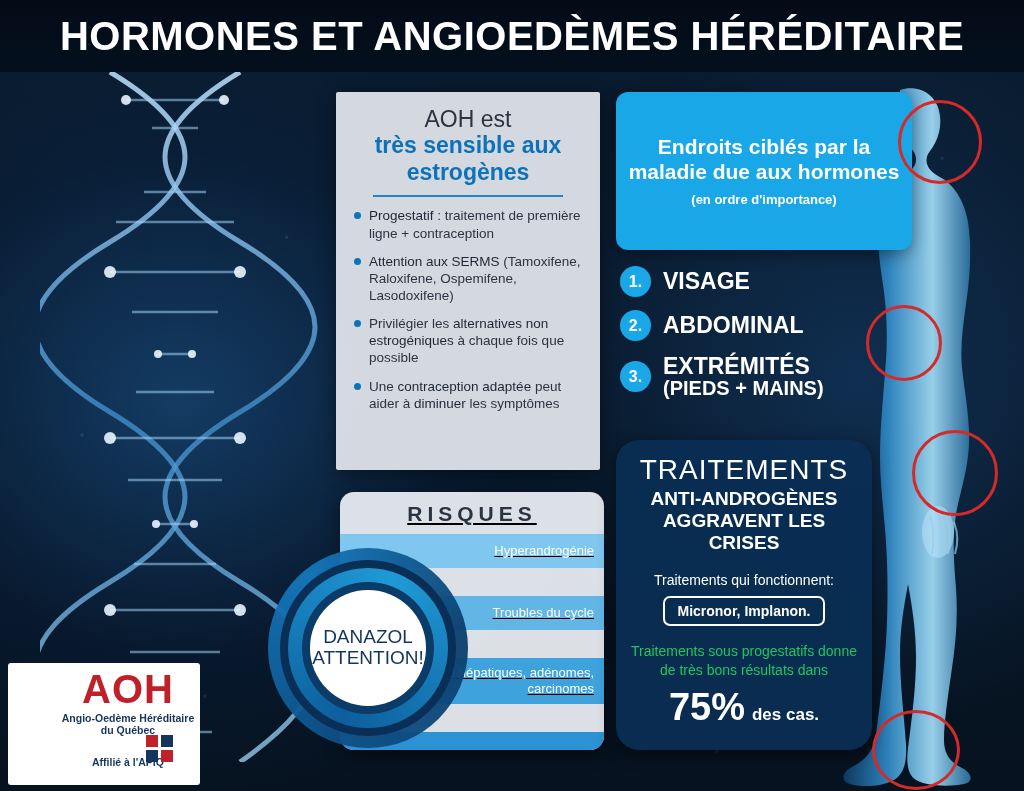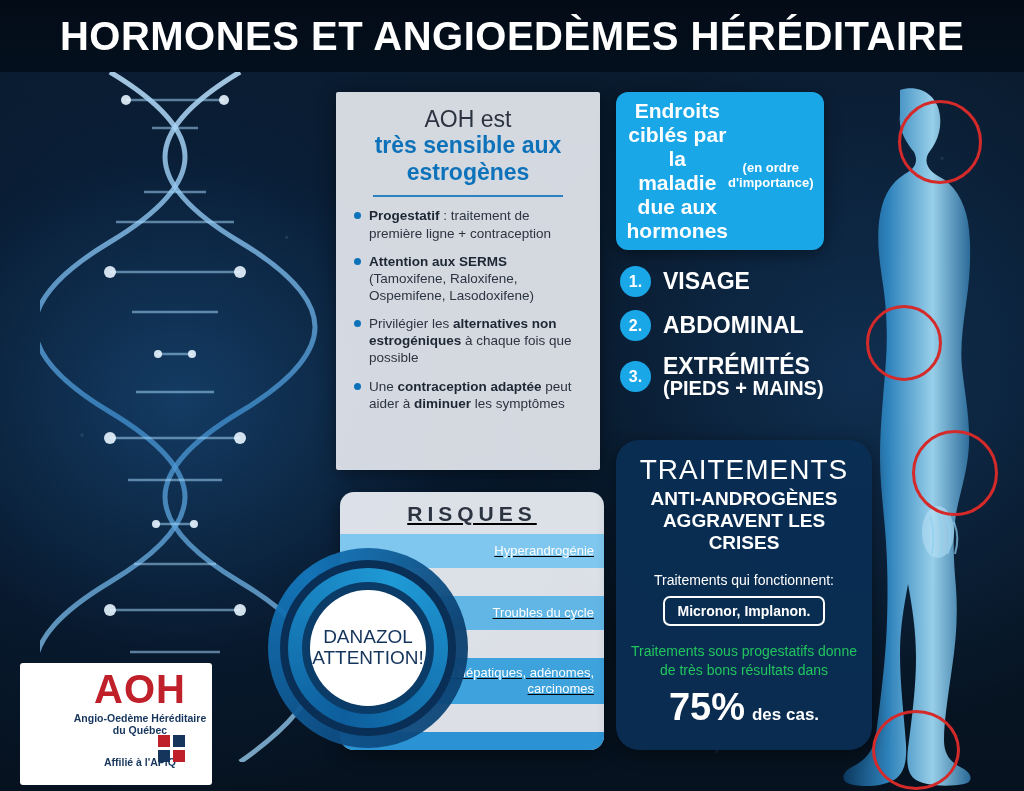--- a/index.html
+++ b/index.html
@@ -37,25 +37,25 @@
     box-shadow:0 4px 18px rgba(0,0,0,.45);padding:14px 16px 0 16px;box-sizing:border-box;}
   .card-estro .t1{color:#2b3440;font-size:23px;text-align:center;line-height:1.15;}
   .card-estro .t2{color:#0d72b9;font-size:23px;font-weight:bold;text-align:center;}
   .card-estro .t3{color:#0d72b9;font-size:23px;font-weight:bold;text-align:center;}
   .rule{height:2px;background:#0d72b9;width:190px;margin:9px auto 10px auto;opacity:.85;}
   ul.bullets{list-style:none;margin:0;padding:0;}
   ul.bullets li{position:relative;padding-left:17px;margin-bottom:11px;
     color:#2b3440;font-size:13.5px;line-height:1.27;}
   ul.bullets li:before{content:"";position:absolute;left:2px;top:5px;width:7px;height:7px;
     background:#0d72b9;border-radius:50%;}
-  .b{font-weight:bold;color:#1d2733;}
-  
-  .card-endroits{position:absolute;left:616px;top:92px;width:208px;height:158px;
+  .b{font-weight:normal;color:#1d2733;}
+  
+  .card-endroits{position:absolute;left:616px;top:92px;width:296px;height:158px;
     background:#1aa7e8;border-radius:12px;z-index:4;box-shadow:0 4px 16px rgba(0,0,0,.4);
-    display:flex;flex-direction:row;align-items:center;justify-content:center;
+    display:flex;flex-direction:column;align-items:center;justify-content:center;
     text-align:center;padding:6px 12px;box-sizing:border-box;}
   .card-endroits .ttl{color:#ffffff;font-size:21px;font-weight:bold;line-height:1.15;}
   .card-endroits .sub{color:#ffffff;font-size:13px;font-weight:bold;margin-top:8px;}
   .ranklist{position:absolute;left:620px;top:266px;width:260px;z-index:4;}
   .rankrow{display:flex;align-items:center;margin-bottom:13px;}
   .rankbadge{width:31px;height:31px;border-radius:50%;background:#1aa7e8;color:#ffffff;
     font-size:16px;font-weight:bold;display:flex;align-items:center;justify-content:center;
     flex:0 0 auto;margin-right:12px;}
   .ranktxt{color:#ffffff;font-size:23px;font-weight:bold;line-height:1.05;}
   .ranktxt .small{font-size:20px;display:block;}
@@ -89,21 +89,21 @@
   .pill{display:inline-block;margin-top:8px;border:2px solid #ffffff;border-radius:7px;
     padding:5px 12px;color:#ffffff;font-size:14px;font-weight:bold;}
   .trait-p2{color:#22c55e;font-size:14px;margin-top:16px;line-height:1.35;}
   .pct-row{display:flex;align-items:baseline;justify-content:center;margin-top:6px;}
   .pct{color:#ffffff;font-size:38px;font-weight:bold;}
   .pct-tail{color:#ffffff;font-size:17px;font-weight:bold;margin-left:7px;}
   
   .bodyfig{position:absolute;right:0;top:72px;width:236px;height:719px;z-index:3;}
   .circle-mark{position:absolute;border:3px solid #d42a2a;border-radius:50%;z-index:5;}
   
-  .logo{position:absolute;left:20px;top:663px;width:192px;height:122px;background:#ffffff;
+  .logo{position:absolute;left:8px;top:663px;width:192px;height:122px;background:#ffffff;
     border-radius:3px;z-index:6;display:flex;flex-direction:column;align-items:center;
     justify-content:flex-start;padding-top:6px;box-sizing:border-box;padding-left:48px;}
   .logo .aoh{color:#c0202a;font-size:40px;font-weight:bold;letter-spacing:1px;line-height:1;}
   .logo .l2{color:#16355c;font-size:10.5px;font-weight:bold;margin-top:3px;}
   .logo .l3{color:#16355c;font-size:10.5px;font-weight:bold;}
   .logo .l4{color:#16355c;font-size:10.5px;font-weight:bold;margin-top:20px;}
   .sqs{position:absolute;right:26px;bottom:22px;width:28px;height:28px;}
   .sq{position:absolute;width:12px;height:12px;}
 </style>
 </head>

